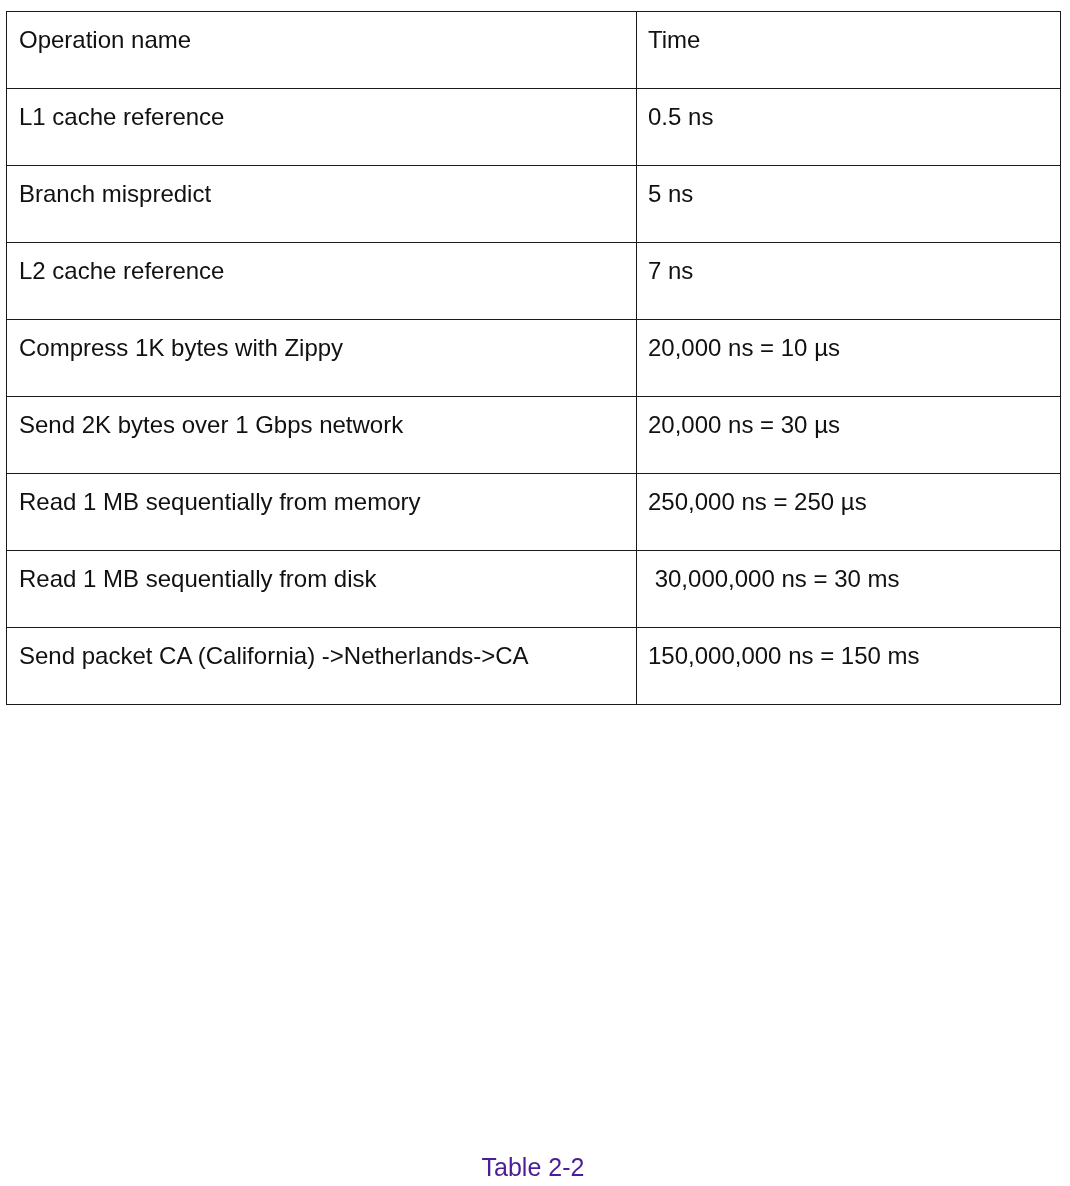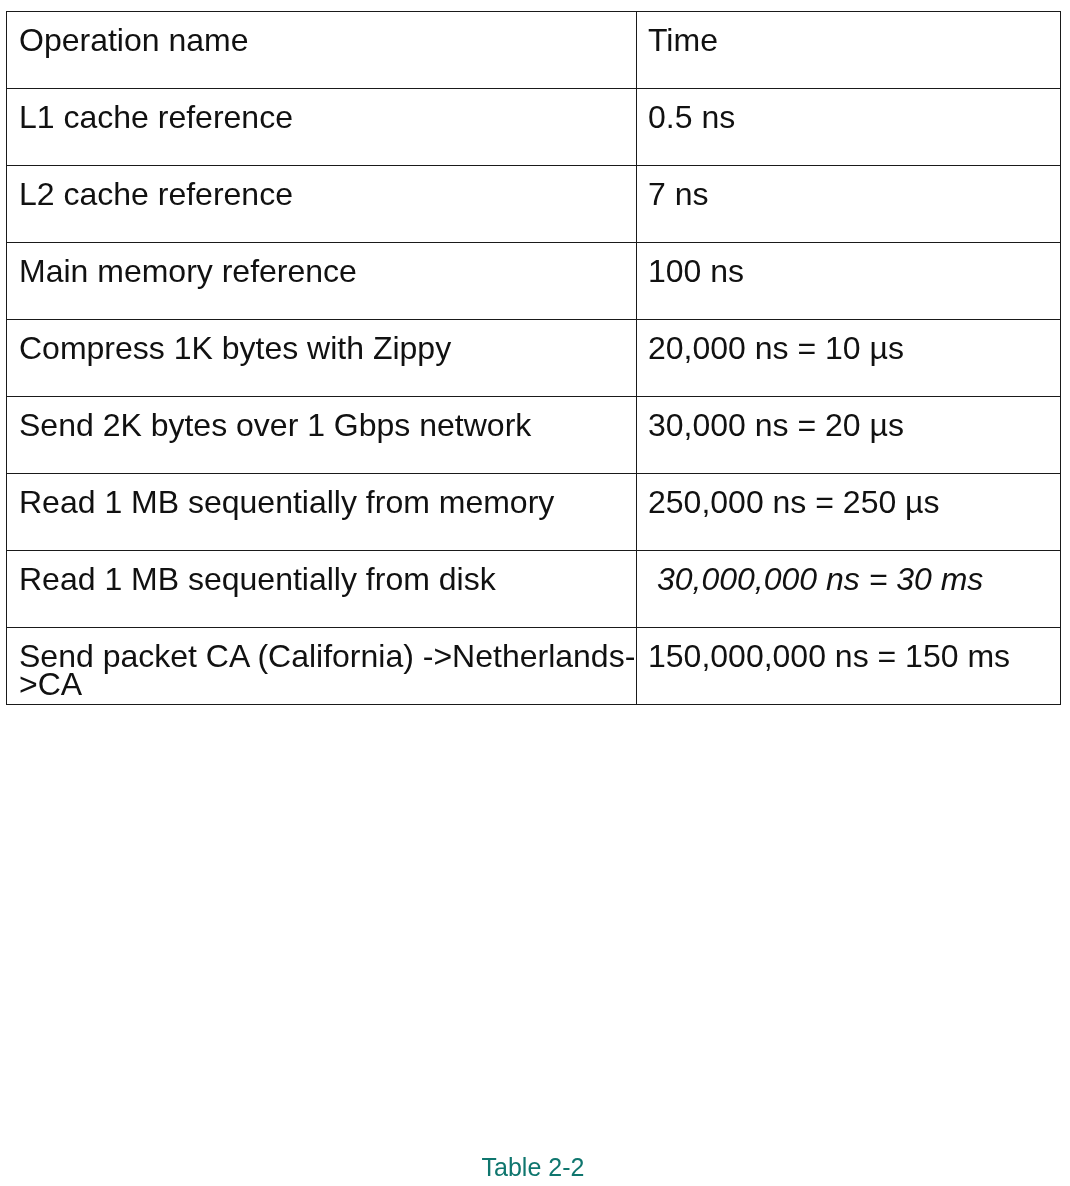--- a/index.html
+++ b/index.html
@@ -23,36 +23,36 @@
     table {
       border-collapse: collapse;
       width: 1054px;
       table-layout: fixed;
     }
     td {
       border: 1.5px solid #1a1a1a;
       height: 77px;
       vertical-align: top;
       padding: 14px 0 0 12px;
-      font-size: 32px;
+      font-size: 24px;
       line-height: 28px;
       box-sizing: border-box;
     }
     col.c1 { width: 630px; }
     col.c2 { width: 424px; }
     td.time { padding-left: 11px; }
     .caption {
       position: absolute;
       top: 1152px;
       left: 0;
       width: 1066px;
       text-align: center;
       font-size: 25px;
       line-height: 30px;
-      color: #0f766e;
+      color: #4c1d95;
     }
   </style>
 </head>
 <body>
 
 <div class="table-wrap">
   <table>
     <colgroup>
         <col class="c1">
         <col class="c2">
@@ -60,42 +60,42 @@
     <tbody id="tbody">
       <tr>
         <td>Operation name</td>
         <td class="time">Time</td>
       </tr>
       <tr>
         <td>L1 cache reference</td>
         <td class="time">0.5 ns</td>
       </tr>
       <tr>
+        <td>Branch mispredict</td>
+        <td class="time">5 ns</td>
+      </tr>
+      <tr>
         <td>L2 cache reference</td>
         <td class="time">7 ns</td>
-      </tr>
-      <tr>
-        <td>Main memory reference</td>
-        <td class="time">100 ns</td>
       </tr>
       <tr>
         <td>Compress 1K bytes with Zippy</td>
         <td class="time">20,000 ns = 10 µs</td>
       </tr>
       <tr>
         <td>Send 2K bytes over 1 Gbps network</td>
-        <td class="time">30,000 ns = 20 µs</td>
+        <td class="time">20,000 ns = 30 µs</td>
       </tr>
       <tr>
         <td>Read 1 MB sequentially from memory</td>
         <td class="time">250,000 ns = 250 µs</td>
       </tr>
       <tr>
         <td>Read 1 MB sequentially from disk</td>
-        <td class="time" style="white-space:pre;font-style:italic;"> 30,000,000 ns = 30 ms</td>
+        <td class="time" style="white-space:pre;"> 30,000,000 ns = 30 ms</td>
       </tr>
       <tr>
         <td>Send packet CA (California) -&gt;Netherlands-&gt;CA</td>
         <td class="time">150,000,000 ns = 150 ms</td>
       </tr>
     </tbody>
   </table>
 </div>
 
 <div class="caption">Table 2-2</div>

